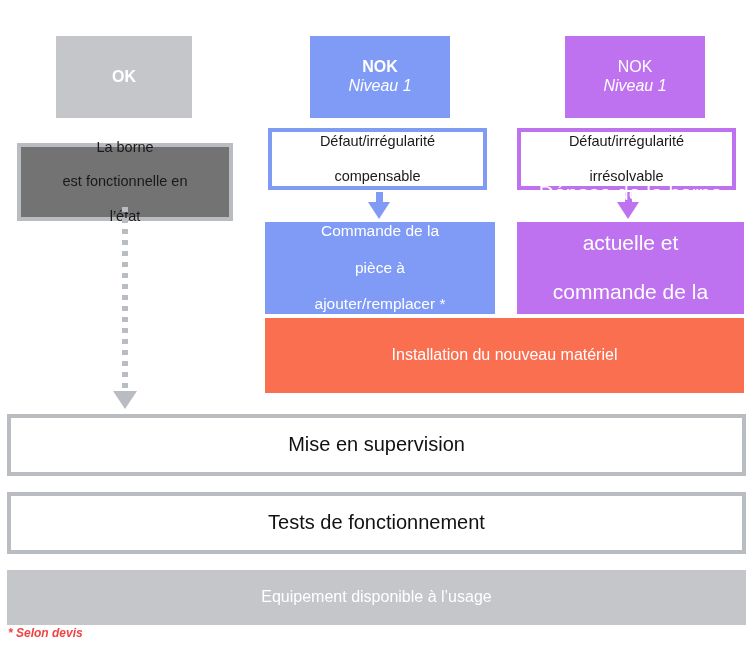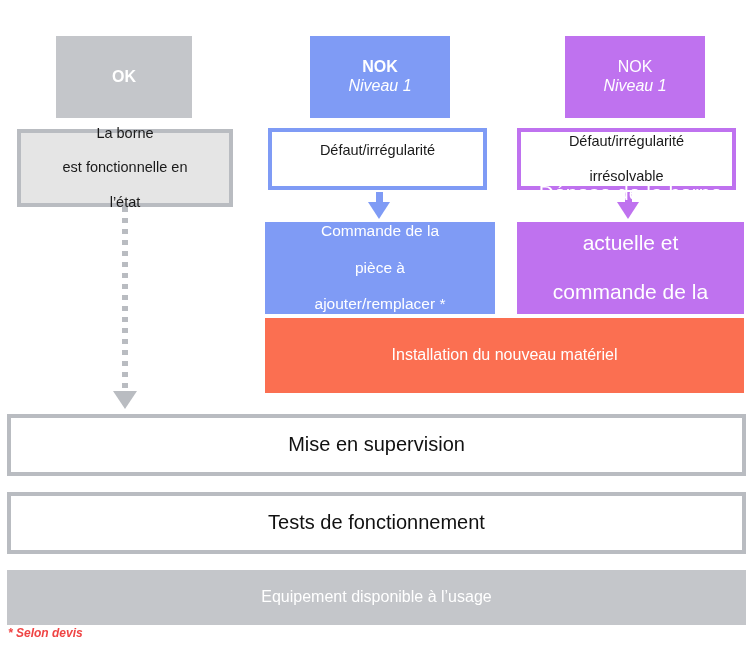--- a/index.html
+++ b/index.html
@@ -52,22 +52,22 @@
     color: #ffffff;
     font-size: 16px;
     flex-direction: column;
   }
   .chip-title-bold { font-weight: bold; }
   .chip-title-reg  { font-weight: normal; }
   .chip-sub { font-style: italic; font-weight: normal; }
 
   
   .stmt-ok {
-    left: 17px; top: 129px; width: 216px; height: 78px;
-    background: #e5e5e5;
+    left: 17px; top: 143px; width: 216px; height: 78px;
+    background: #737373;
     border: 4px solid #b9bcc1;
     color: #1a1a1a;
     font-size: 14.5px;
   }
   .stmt-nok1 {
     left: 268px; top: 128px; width: 219px; height: 62px;
     background: #ffffff;
     border: 4px solid #7f9bf5;
     color: #1a1a1a;
     font-size: 14.5px;
@@ -189,21 +189,21 @@
   <div class="box chip-nok2">
     <span class="chip-title-reg">NOK</span>
     <span class="chip-sub">Niveau 1</span>
   </div>
 
   <div class="box stmt-ok">
     <span><span>La borne</span><br><span>est fonctionnelle en</span><br><span>l’état</span></span>
   </div>
 
   <div class="box stmt-nok1">
-    <span><span>Défaut/irrégularité</span><br></span>
+    <span><span>Défaut/irrégularité</span><br><span>compensable</span></span>
   </div>
 
   <div class="box stmt-nok2">
     <span><span>Défaut/irrégularité</span><br><span>irrésolvable</span></span>
   </div>
 
   <div class="arrow arrow-dotted-stem"></div>
   <div class="arrow arrow-dotted-head"></div>
 
   <div class="arrow arrow-blue-stem"></div>

